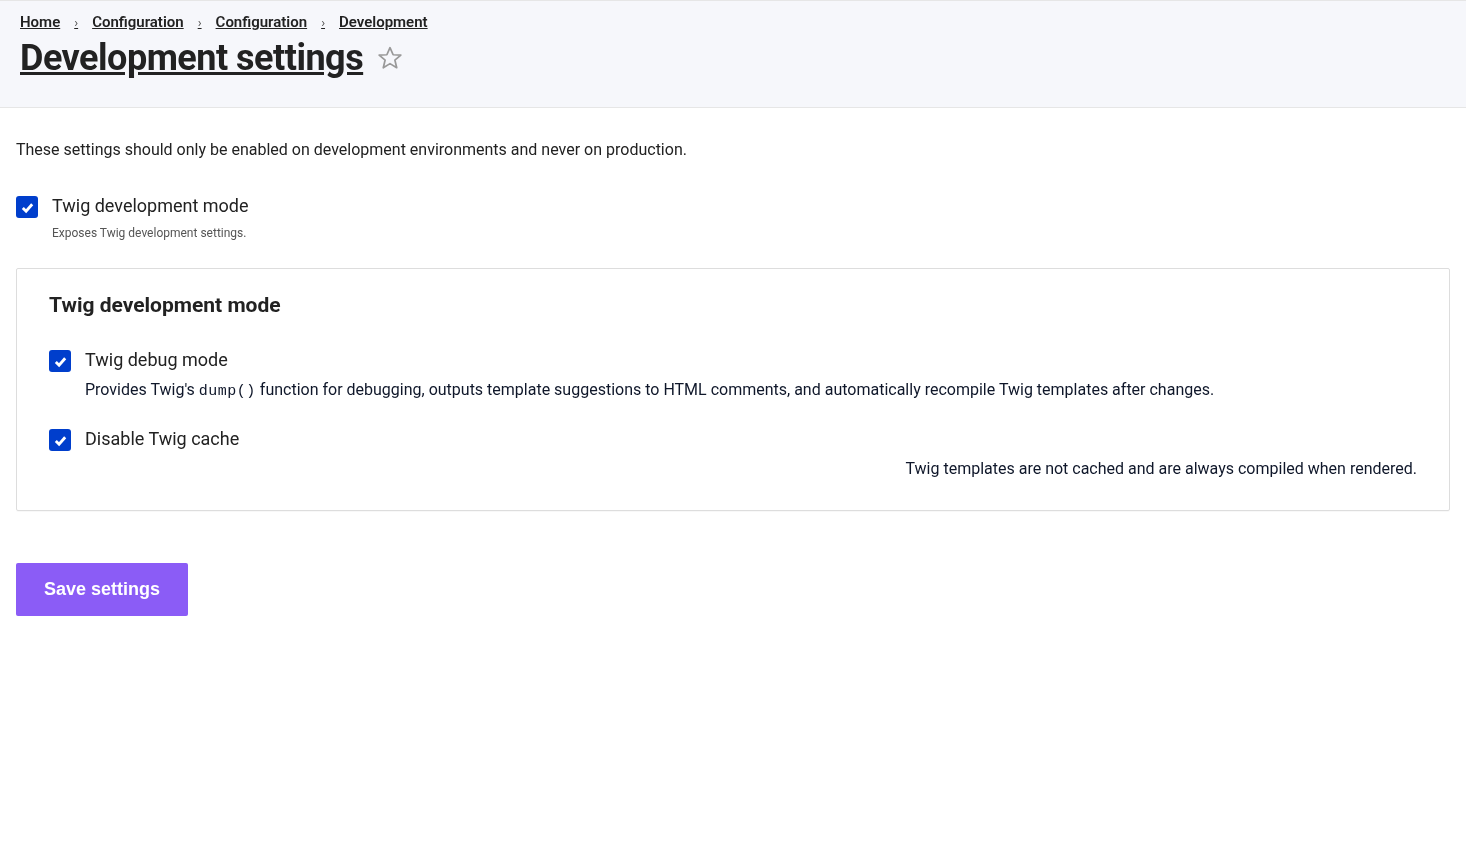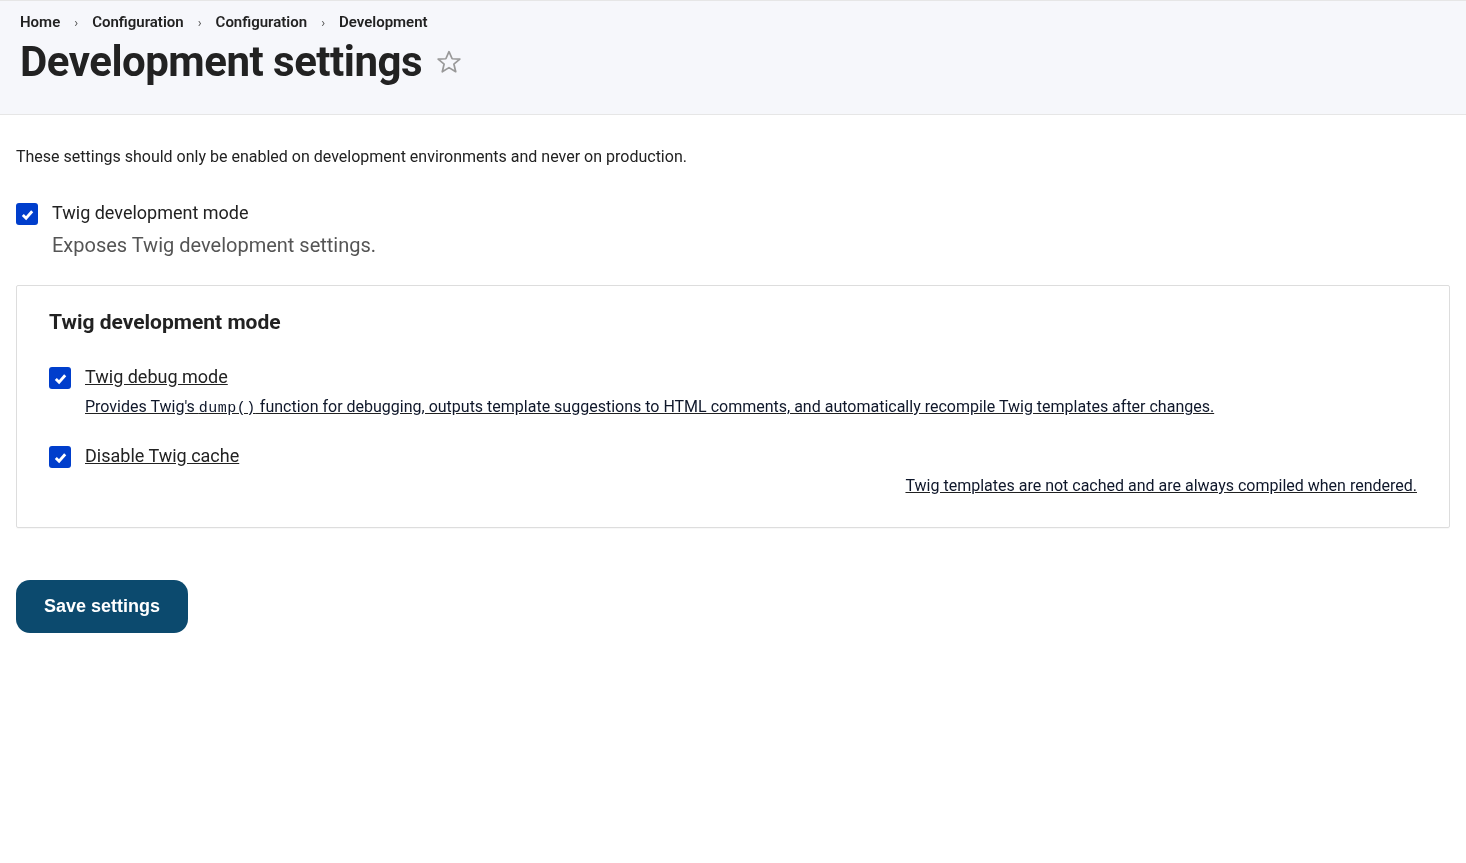--- a/index.html
+++ b/index.html
@@ -11,20 +11,21 @@
       font-family: -apple-system, BlinkMacSystemFont, "Segoe UI", Roboto, "Helvetica Neue", Arial, sans-serif;
       font-size: 16px;
       color: #222;
       background: #fff;
     }
     .header-region {
       background: #f6f7fb;
       border-bottom: 1px solid #e6e6e6;
       border-top: 1px solid #e6e6e6;
       padding: 12px 20px 28px 20px;
+      text-decoration: underline;
     }
     .breadcrumb {
       display: flex;
       align-items: center;
       gap: 14px;
       font-size: 15px;
       margin-bottom: 6px;
     }
     .breadcrumb-item {
       color: #222;
@@ -34,21 +35,21 @@
     .breadcrumb-sep {
       color: #555;
       font-size: 13px;
     }
     .page-title-row {
       display: flex;
       align-items: center;
       gap: 14px;
     }
     .page-title {
-      font-size: 42px;
+      font-size: 36px;
       font-weight: 700;
       color: #222;
       letter-spacing: -0.5px;
     }
     .star-icon {
       width: 26px;
       height: 26px;
       color: #888;
       cursor: pointer;
       display: inline-flex;
@@ -86,21 +87,21 @@
       stroke: #fff;
       stroke-width: 3;
       fill: none;
     }
     .checkbox-label {
       font-size: 18px;
       color: #222;
       cursor: pointer;
     }
     .checkbox-description {
-      font-size: 20px;
+      font-size: 12px;
       color: #555;
       margin-left: 36px;
       margin-top: 8px;
       margin-bottom: 0;
     }
     .option-block {
       margin-bottom: 28px;
     }
     .fieldset-box {
       border: 1px solid #ddd;
@@ -110,46 +111,45 @@
       box-shadow: 0 1px 1px rgba(0,0,0,0.03);
     }
     .fieldset-title {
       font-size: 21px;
       font-weight: 700;
       color: #222;
       margin-bottom: 32px;
     }
     .fieldset-option {
       margin-bottom: 28px;
-      text-decoration: underline;
     }
     .fieldset-option:last-child {
       margin-bottom: 0;
       text-align: right;
     }
     .fieldset-description {
       font-size: 16px;
       color: #0f172a;
       margin-left: 36px;
       margin-top: 8px;
     }
     code.inline {
       font-family: "SFMono-Regular", Consolas, "Liberation Mono", Menlo, monospace;
       font-size: 15px;
       letter-spacing: 0.5px;
     }
     .save-button {
-      background: #0c4a6e;
+      background: #8b5cf6;
       color: #fff;
       border: none;
       font-size: 18px;
       font-weight: 700;
       padding: 16px 28px;
       cursor: pointer;
-      border-radius: 14px;
+      border-radius: 2px;
       margin-top: 20px;
     }
   </style>
 </head>
 <body>
 
 <div class="header-region">
   <nav class="breadcrumb">
     <span class="breadcrumb-item">Home</span>
     <span class="breadcrumb-sep">›</span>

